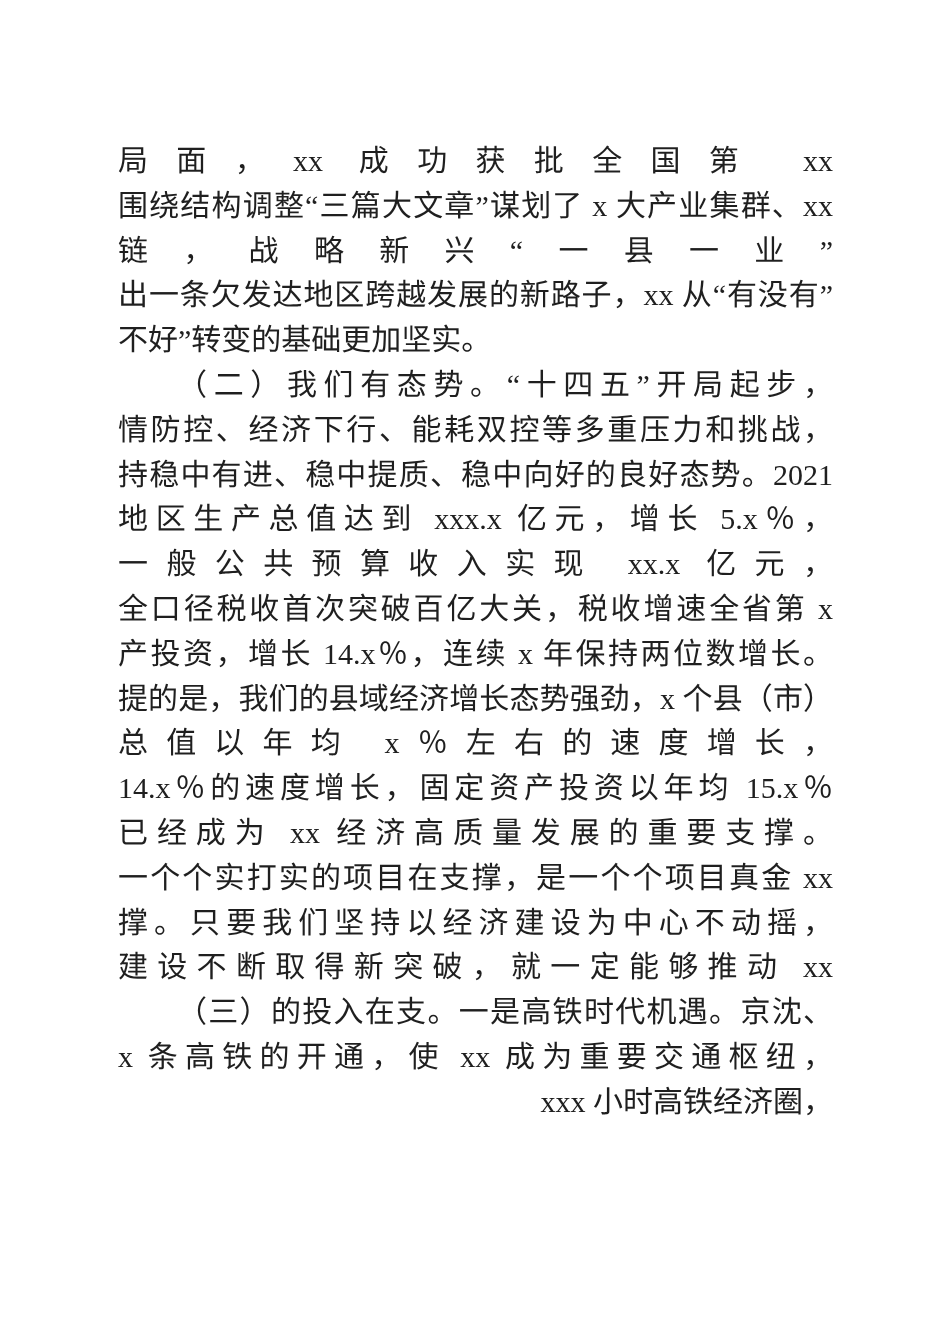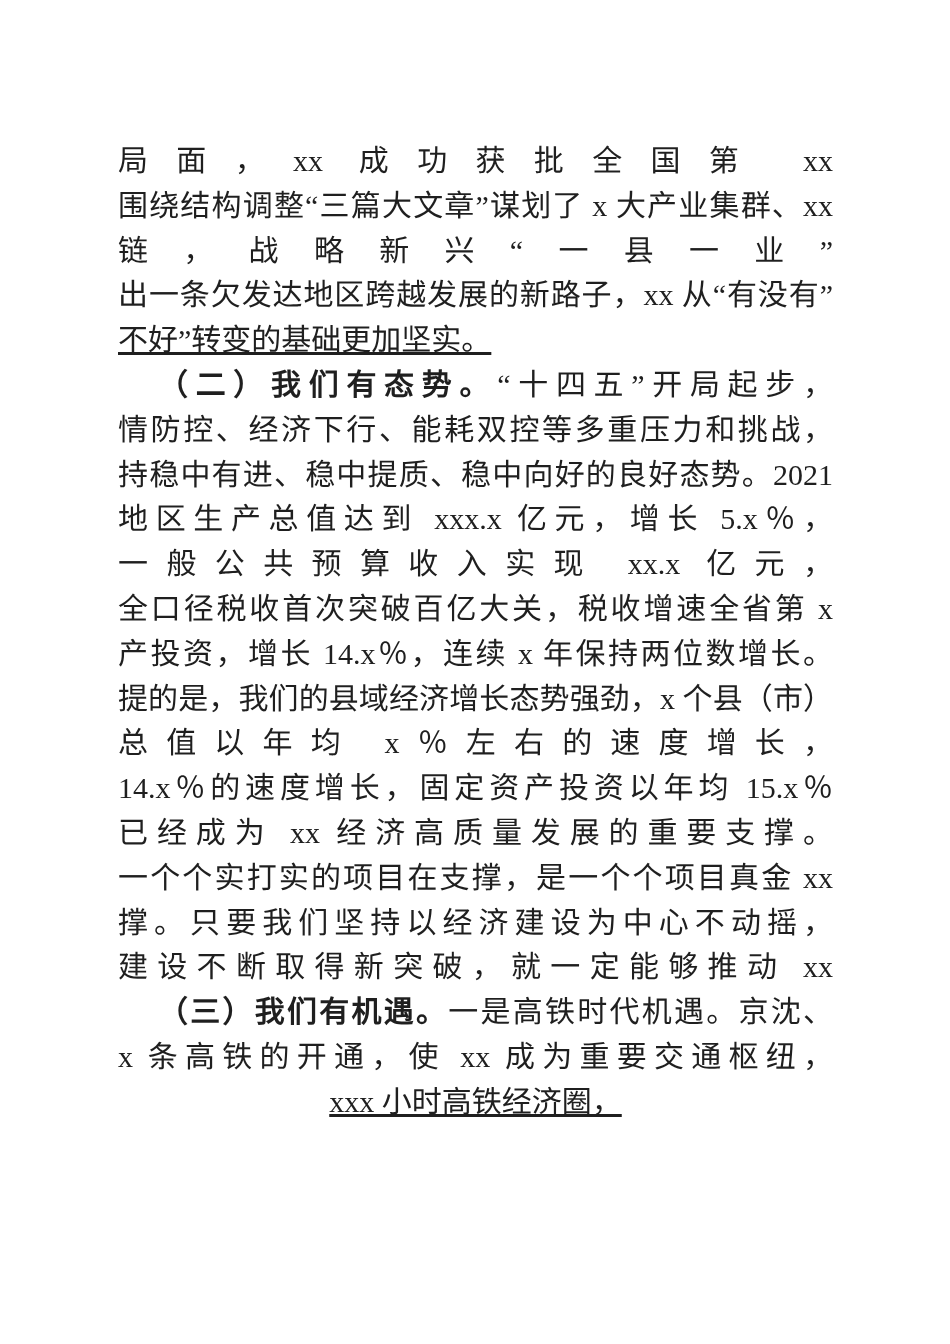--- a/index.html
+++ b/index.html
@@ -27,29 +27,29 @@
   .para { margin: 0; padding: 0; }
   .line {
     height: 44.8px;
     overflow: hidden;
     text-align: justify;
     text-align-last: justify;
     white-space: normal;
     word-break: keep-all;
   }
   .line.end {
-    text-align: center;
+    text-align: right;
     text-align-last: left;
-    text-decoration: underline;
   }
   .line.indent {
     text-indent: 40px;
   }
   .hd {
-    font-weight: 700;
+    font-weight: 400;
+    margin-left: 19px;
   }
 </style>
 </head>
 <body>
 
 <div class="page">
 
   <div class="para">
     <div class="line">局面，xx 成功获批全国第 xx 个国家级承接产业转移示范区，并</div>
     <div class="line">围绕结构调整“三篇大文章”谋划了 x 大产业集群、xx 条产业</div>
@@ -72,19 +72,19 @@
     <div class="line">总值以年均 x％左右的速度增长，一般公共预算收入以年均</div>
     <div class="line">14.x％的速度增长，固定资产投资以年均 15.x％的速度增长，</div>
     <div class="line">已经成为 xx 经济高质量发展的重要支撑。这些成绩的背后，是</div>
     <div class="line">一个个实打实的项目在支撑，是一个个项目真金 xx 的投入在支</div>
     <div class="line">撑。只要我们坚持以经济建设为中心不动摇，推进高质量项目</div>
     <div class="line">建设不断取得新突破，就一定能够推动 xx 高质量发展迈上新台</div>
   </div>
 
   <div class="para">
     <div class="line indent">
-      <span class="hd">（三）我们有机遇。</span><span>一是高铁时代机遇。京沈、喀赤、朝凌</span>
+      <span class="hd">（三）的投入在支。</span><span>一是高铁时代机遇。京沈、喀赤、朝凌</span>
     </div>
     <div class="line">x 条高铁的开通，使 xx 成为重要交通枢纽，融入了北京、xx、</div>
     <div class="line end">xxx 小时高铁经济圈，极大缩短了资源要素流动的时空距离，</div>
   </div>
 
 </div>
 
 </body></html>

